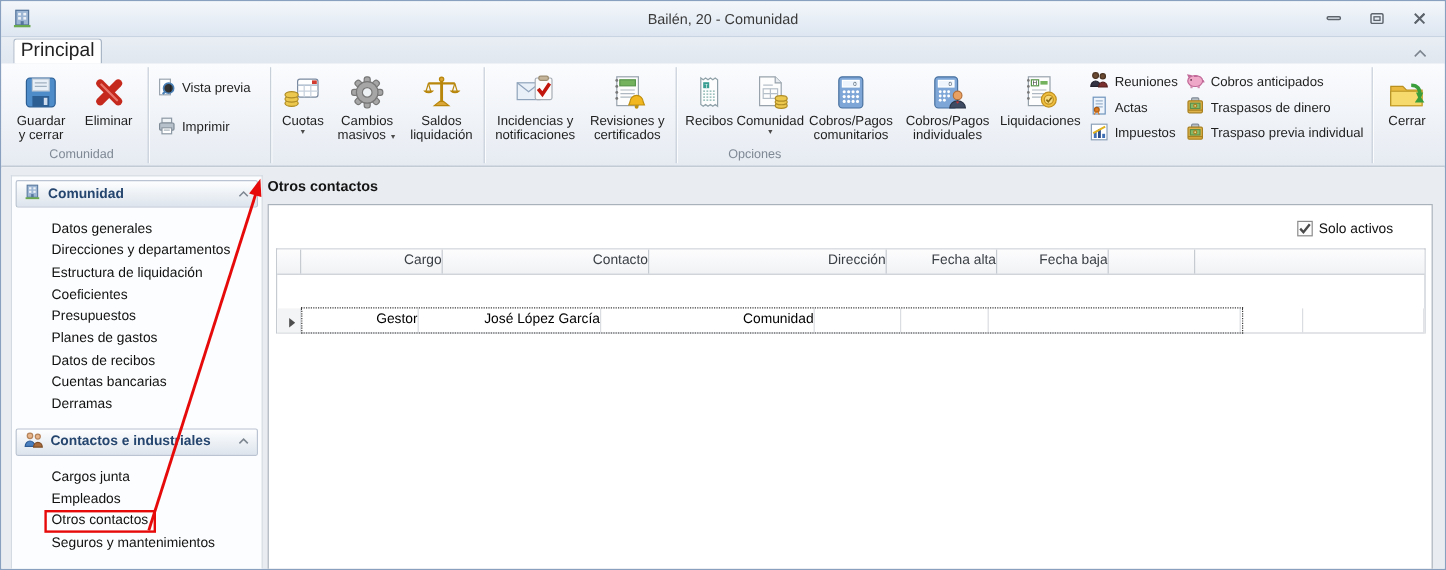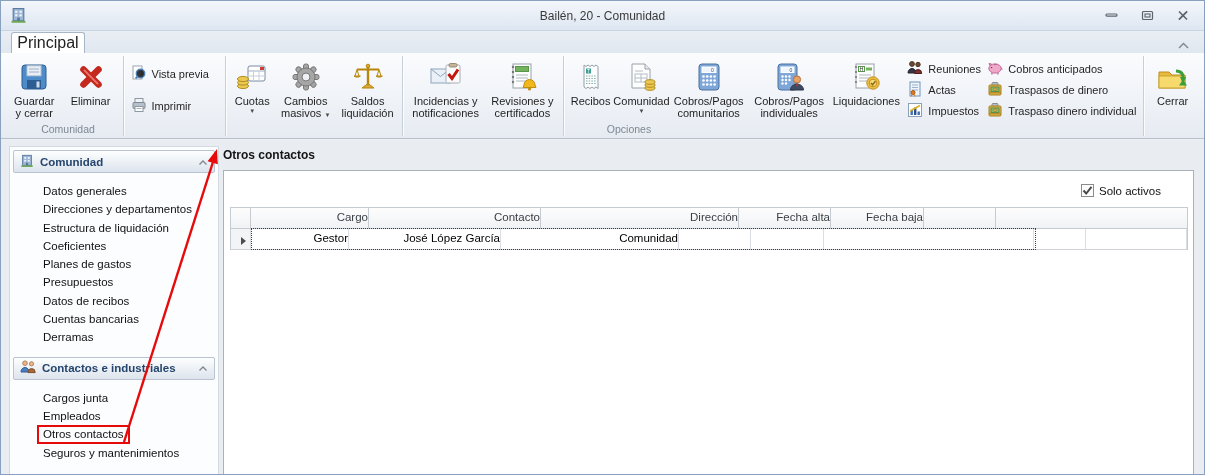--- a/index.html
+++ b/index.html
@@ -85,21 +85,21 @@
     position:absolute; left:222px; top:30px; width:971px; bottom:-1px;
     background:#fff; border:1px solid #a9b1bb;text-align:right;
   }
   .filter { position:absolute; right:32px; top:13px; display:flex; align-items:center; gap:5px; font-size:11.5px; color:#111; }
   .checkbox { width:13px; height:13px; border:1px solid #8b8b8b; background:#fdfdfd; display:flex; align-items:center; justify-content:center; }
   
   .grid { position:absolute; left:6px; top:36px; width:958px; border:1px solid #c6cbd1; border-bottom:none; background:#fff; }
   .grid-header { display:flex; height:21px; background:linear-gradient(#fdfdfe,#f0f2f4); border-bottom:1px solid #c6cbd1;gap:20px; }
   .gh-cell { border-right:1px solid #c6cbd1; font-size:11.5px; color:#3a3f45; padding:3px 0 0 6px; overflow:hidden; white-space:nowrap; }
   .gh-cell:last-child, .gr-cell:last-child { border-right:none; }
-  .grid-row { display:flex; height:21px; border-bottom:1px solid #cfd3d8; position:relative; background:#fff; }
+  .grid-row { display:flex; height:21px; border-bottom:1px solid #cfd3d8; position:relative; background:#fff;margin-top:28px; }
   .gr-cell { border-right:1px solid #dadde1; font-size:11.5px; color:#000; padding:3px 0 0 6px; overflow:hidden; white-space:nowrap; }
   .c0{width:20px;} .c1{width:98px;} .c2{width:152px;} .c3{width:178px;}
   .c4{width:72px;} .c5{width:73px;} .c6{width:210px;} .c7{width:52px;} .c8{width:101px;}
   .row-indicator { display:flex; align-items:center; justify-content:center; background:#f3f4f6; }
   .tri { width:0; height:0; border-left:5px solid #4d4d4d; border-top:4px solid transparent; border-bottom:4px solid transparent; }
   .focus-rect {
     position:absolute; left:20px; top:-1px; width:785px; height:22px;
     border:1px dotted #3c3c3c; pointer-events:none;
   }
   
@@ -487,21 +487,21 @@
       <div class="rb-small">
         <span>
           <svg width="16" height="16" viewBox="0 0 16 16">
               <rect x="5" y="1.5" width="6" height="3.5" rx="1" fill="#b6bec6" stroke="#848e98"></rect>
               <rect x="2" y="4" width="12" height="10" rx="1" fill="#e0b34a" stroke="#a8801f"></rect>
               <rect x="4" y="6" width="8" height="4.5" fill="#86b86a" stroke="#5e8f48"></rect>
               <circle cx="8" cy="8.2" r="1.3" fill="#e8d48a" stroke="#a8801f"></circle>
               <line x1="2" y1="11.8" x2="14" y2="11.8" stroke="#a8801f"></line>
             </svg>
         </span>
-        <span>Traspaso dinero individual</span>
+        <span>Traspaso previa individual</span>
       </div>
     </div>
 
     <div class="rb-sep"></div>
 
     <div class="rb-btn" style="width:52px">
       <span class="ic">
         <svg width="34" height="32" viewBox="0 0 34 32">
             <path d="M3 11 h10 l3 3 h13 v13 h-26 Z" fill="#e8b93e" stroke="#b98f1f"></path>
             <path d="M3 15 h26 v12 h-26 Z" fill="#f5d express"></path>
@@ -542,22 +542,22 @@
         <svg width="10" height="7" viewBox="0 0 10 7">
             <path d="M1.5 5.5 L5 2 L8.5 5.5" fill="none" stroke="#7d8690" stroke-width="1.3"></path>
           </svg>
       </span>
     </div>
     <ul class="sb-list">
       <li class="sb-item">Datos generales</li>
       <li class="sb-item">Direcciones y departamentos</li>
       <li class="sb-item">Estructura de liquidación</li>
       <li class="sb-item">Coeficientes</li>
+      <li class="sb-item">Presupuestos</li>
       <li class="sb-item">Planes de gastos</li>
-      <li class="sb-item">Presupuestos</li>
       <li class="sb-item">Datos de recibos</li>
       <li class="sb-item">Cuentas bancarias</li>
       <li class="sb-item">Derramas</li>
     </ul>
     <div class="sb-group-header">
       <span>
         <svg width="16" height="14" viewBox="0 0 16 14">
             <circle cx="5" cy="3.2" r="2.3" fill="#e8b58a" stroke="#b5835a"></circle>
             <path d="M1 12 a4 4.5 0 0 1 8 0 Z" fill="#4a7fc0" stroke="#2f5b94"></path>
             <circle cx="11.5" cy="3.8" r="2.1" fill="#e8b58a" stroke="#b5835a"></circle>

